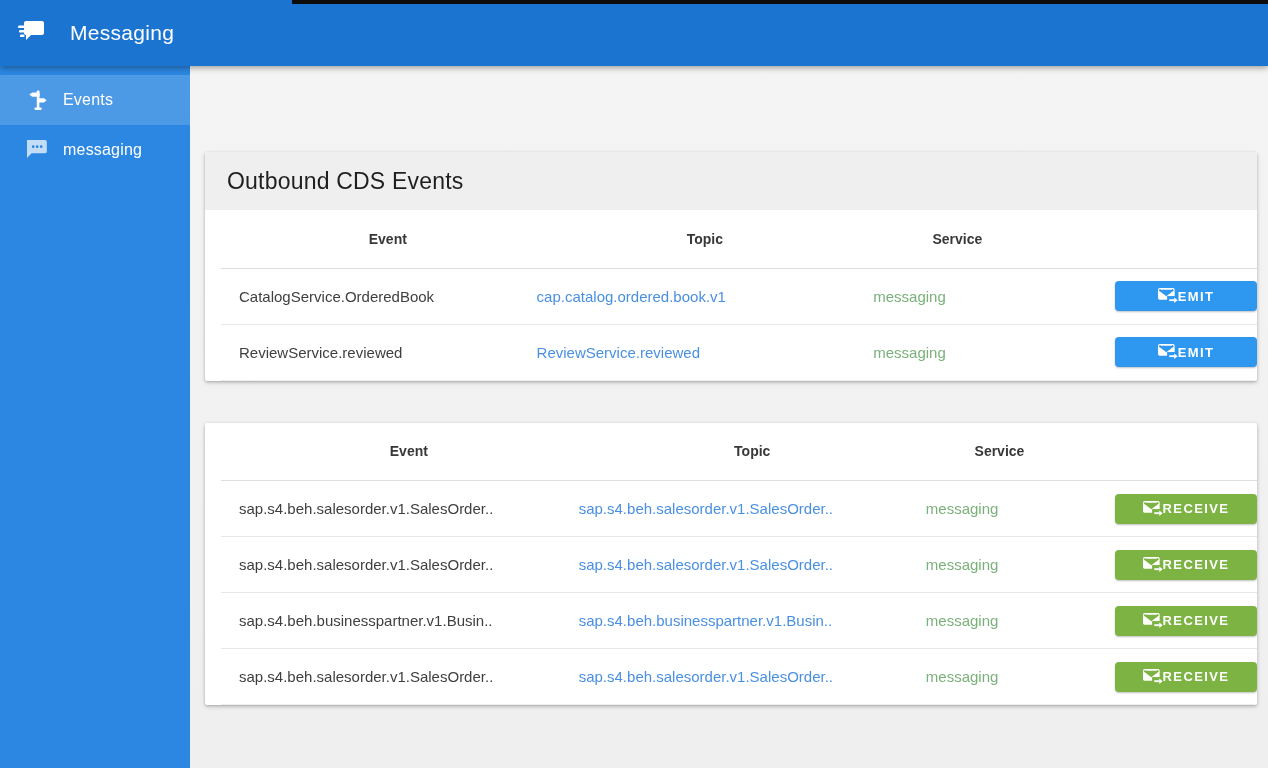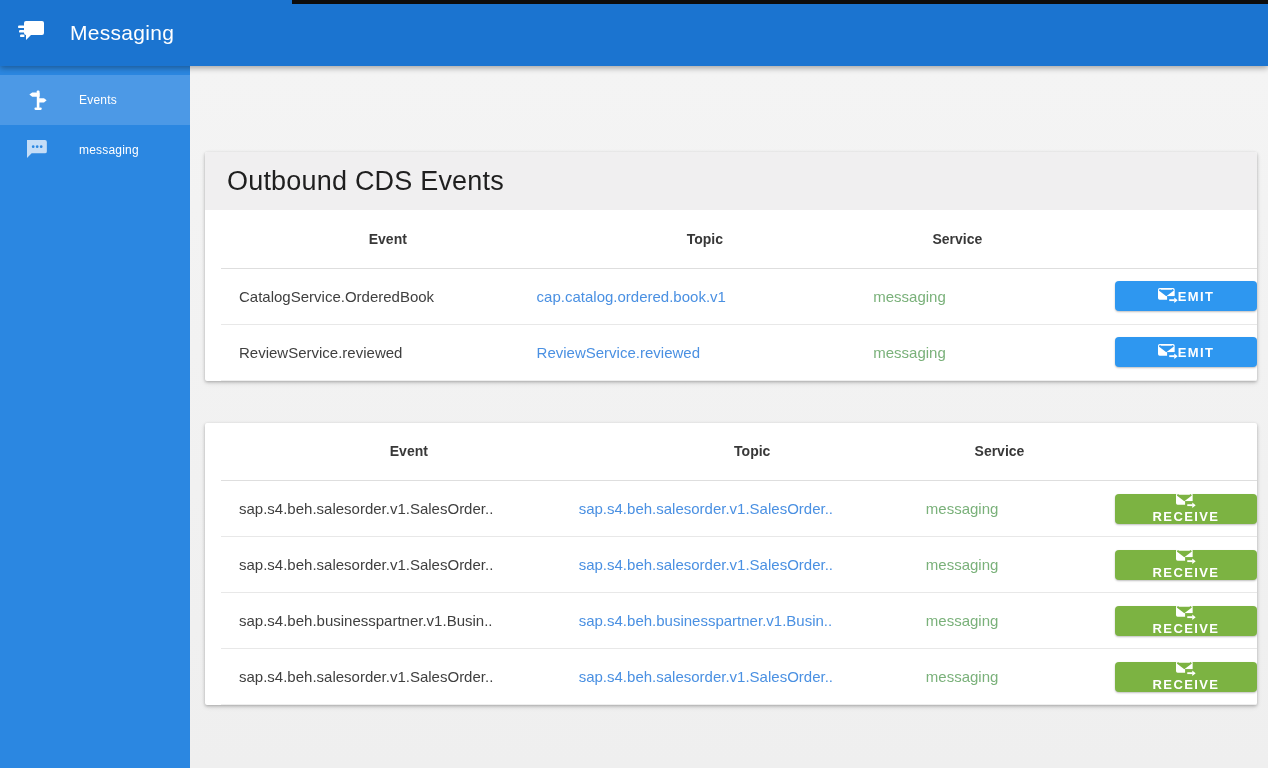--- a/index.html
+++ b/index.html
@@ -49,22 +49,22 @@
     height: 50px;
     display: flex;
     align-items: center;
     padding-left: 25px;
     cursor: pointer;
   }
   .side-item.active { background: #4c99e6; }
   .side-item .side-icon { width: 26px; display: flex; justify-content: center; }
   .side-label {
     color: #ffffff;
-    font-size: 12px;
-    margin-left: 28px;
+    font-size: 16px;
+    margin-left: 12px;
     letter-spacing: 0.2px;
   }
 
   .main {
     flex: 1;
     background: linear-gradient(#f4f4f4, #efefef);
     padding: 86px 11px 0 15px;
     overflow: hidden;
   }
 
@@ -77,21 +77,21 @@
   }
   .card + .card { margin-top: 42px; }
   .card-header {
     background: #f0eff0;
     height: 58px;
     display: flex;
     align-items: center;
     padding-left: 22px;
   }
   .card-title {
-    font-size: 27px;
+    font-size: 23px;
     font-weight: 400;
     color: #1f1f1f;
     letter-spacing: 0.2px;
   }
 
   table { width: 100%; border-collapse: collapse; table-layout: fixed; margin-left: 16px; }
   thead th {
     height: 58px;
     font-size: 14px;
     font-weight: 700;
@@ -139,21 +139,21 @@
     border-radius: 4px;
     color: #ffffff;
     font-family: "Liberation Sans", "DejaVu Sans", sans-serif;
     font-size: 13px;
     font-weight: 700;
     letter-spacing: 1.4px;
     cursor: pointer;
     box-shadow: 0 1px 2px rgba(0,0,0,0.25);
   }
   .btn-emit    { background: #2e97f0; }
-  .btn-receive { background: #7cb342; flex-direction: column; }
+  .btn-receive { background: #7cb342; }
   .btn-emit    .knock { fill: #2e97f0; stroke: #2e97f0; }
   .btn-receive .knock { fill: #7cb342; stroke: #7cb342; }
   .mail-icon { display: inline-flex; }
 </style>
 </head>
 <body>
 
 <header class="topbar">
   <span class="side-icon">
     <svg width="30" height="24" viewBox="0 0 30 24">

